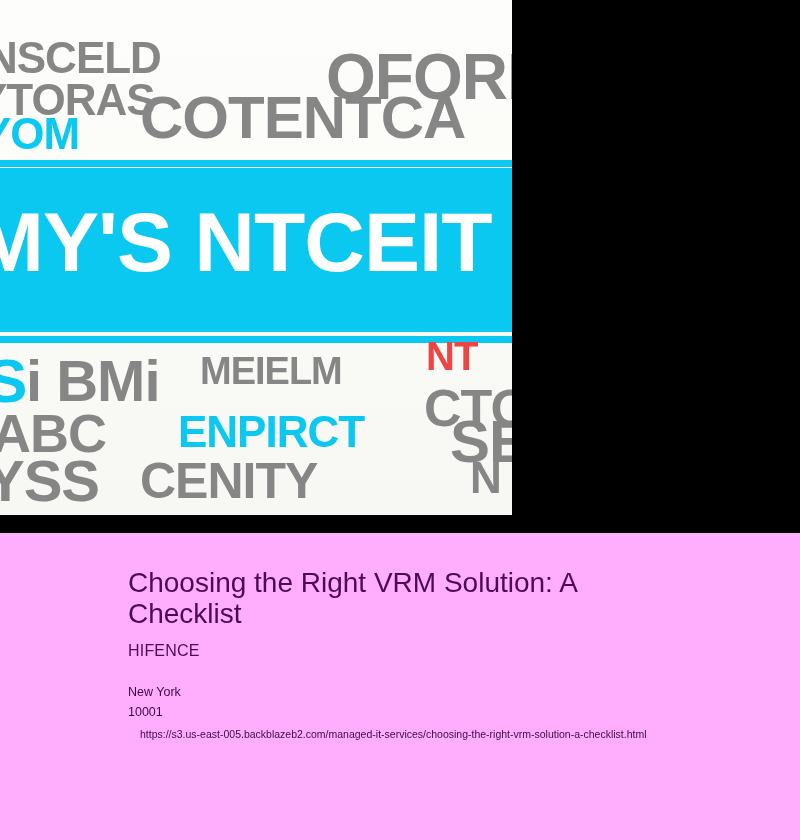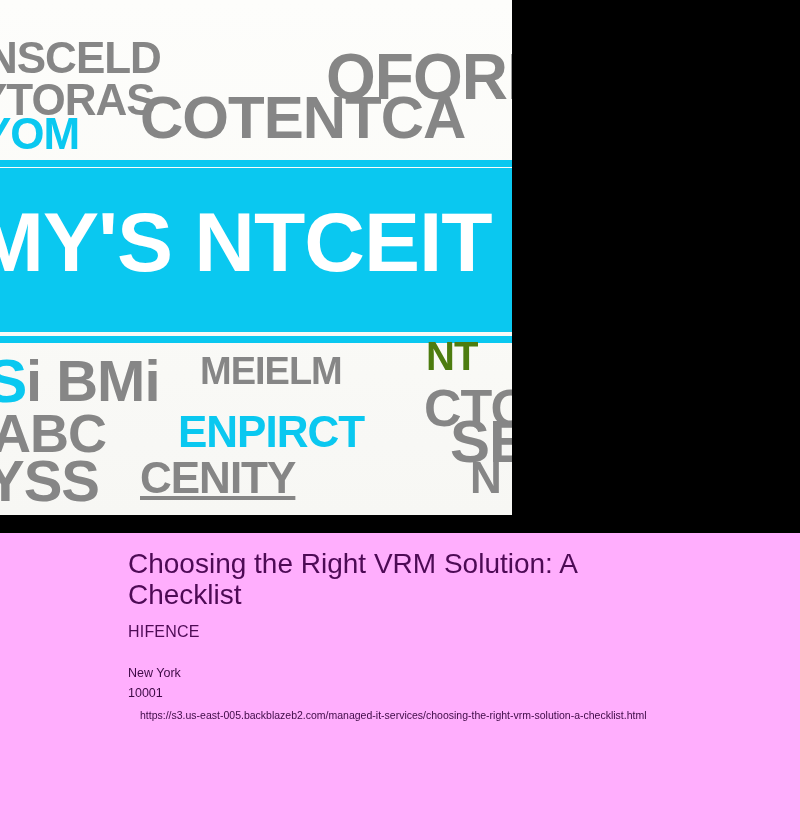--- a/index.html
+++ b/index.html
@@ -69,35 +69,35 @@
     position: absolute;
     white-space: nowrap;
     font-family: "Liberation Sans", sans-serif;
     font-weight: 700;
     line-height: 1;
     letter-spacing: -1px;
     color: #868686;
   }
   .wc.cyan  { color: #0ac8f0; }
   .wc.white { color: #ffffff; }
-  .wc.pale  { color: #4d7c0f; }
+  .wc.pale  { color: #ef4444; }
 
   
   .info-panel {
     position: absolute;
     left: 0;
     top: 533px;
     width: 800px;
     height: 307px;
     background: #ffaefd;
   }
   .info-inner {
     position: absolute;
     left: 128px;
-    top: 15px;
+    top: 34px;
     width: 600px;
   }
   .page-title {
     margin: 0;
     font-family: "Liberation Sans", sans-serif;
     font-size: 28px;
     font-weight: 400;
     line-height: 1.12;
     color: #4d0a55;
     letter-spacing: 0px;
@@ -151,21 +151,21 @@
         <span class="wc white" style="left: -26px; top: 200px; font-size: 84px;">MY'S NTCEIT</span>
         <span class="wc cyan" style="left: -14px; top: 350px; font-size: 62px;">S</span>
         <span class="wc" style="left: 26px; top: 352px; font-size: 58px;">i BMi</span>
         <span class="wc" style="left: 200px; top: 352px; font-size: 38px;">MEIELM</span>
         <span class="wc" style="left: 424px; top: 352px; font-size: 52px; margin-top: 30px;">CTO</span>
         <span class="wc pale" style="left: 426px; top: 336px; font-size: 40px;">NT</span>
         <span class="wc" style="left: -8px; top: 406px; font-size: 54px;">ABC</span>
         <span class="wc cyan" style="left: 178px; top: 410px; font-size: 44px;">ENPIRCT</span>
         <span class="wc" style="left: 450px; top: 412px; font-size: 60px;">SE</span>
         <span class="wc" style="left: -14px; top: 452px; font-size: 58px;">YSS</span>
-        <span class="wc" style="left: 140px; top: 456px; font-size: 44px; text-decoration: underline;">CENITY</span>
+        <span class="wc" style="left: 140px; top: 456px; font-size: 50px;">CENITY</span>
         <span class="wc" style="left: 470px; top: 456px; font-size: 44px;">N</span>
       </div>
   </div>
 
 </div>
 
 <div class="info-panel">
   <div class="info-inner">
 
     <h1 class="page-title">Choosing the Right VRM Solution: A Checklist</h1>

